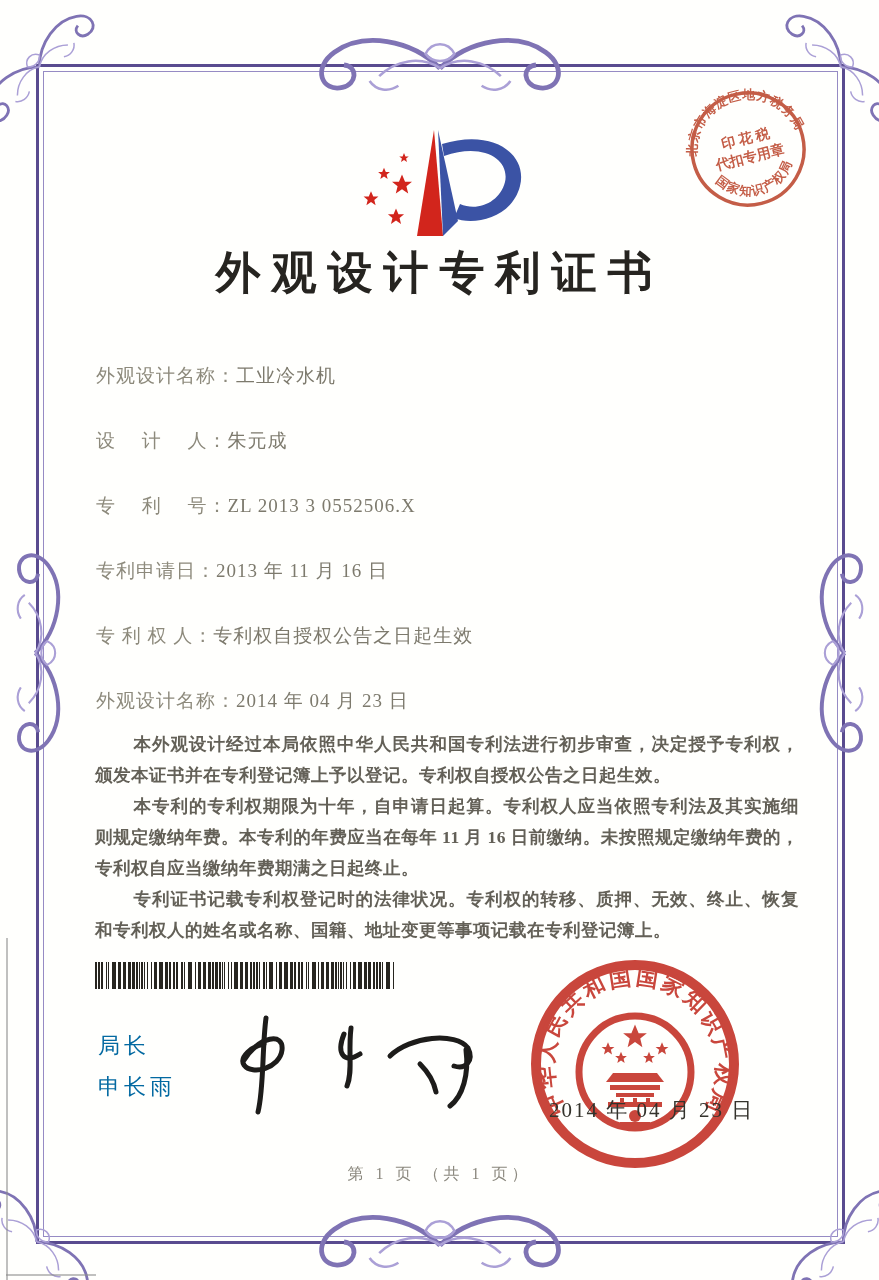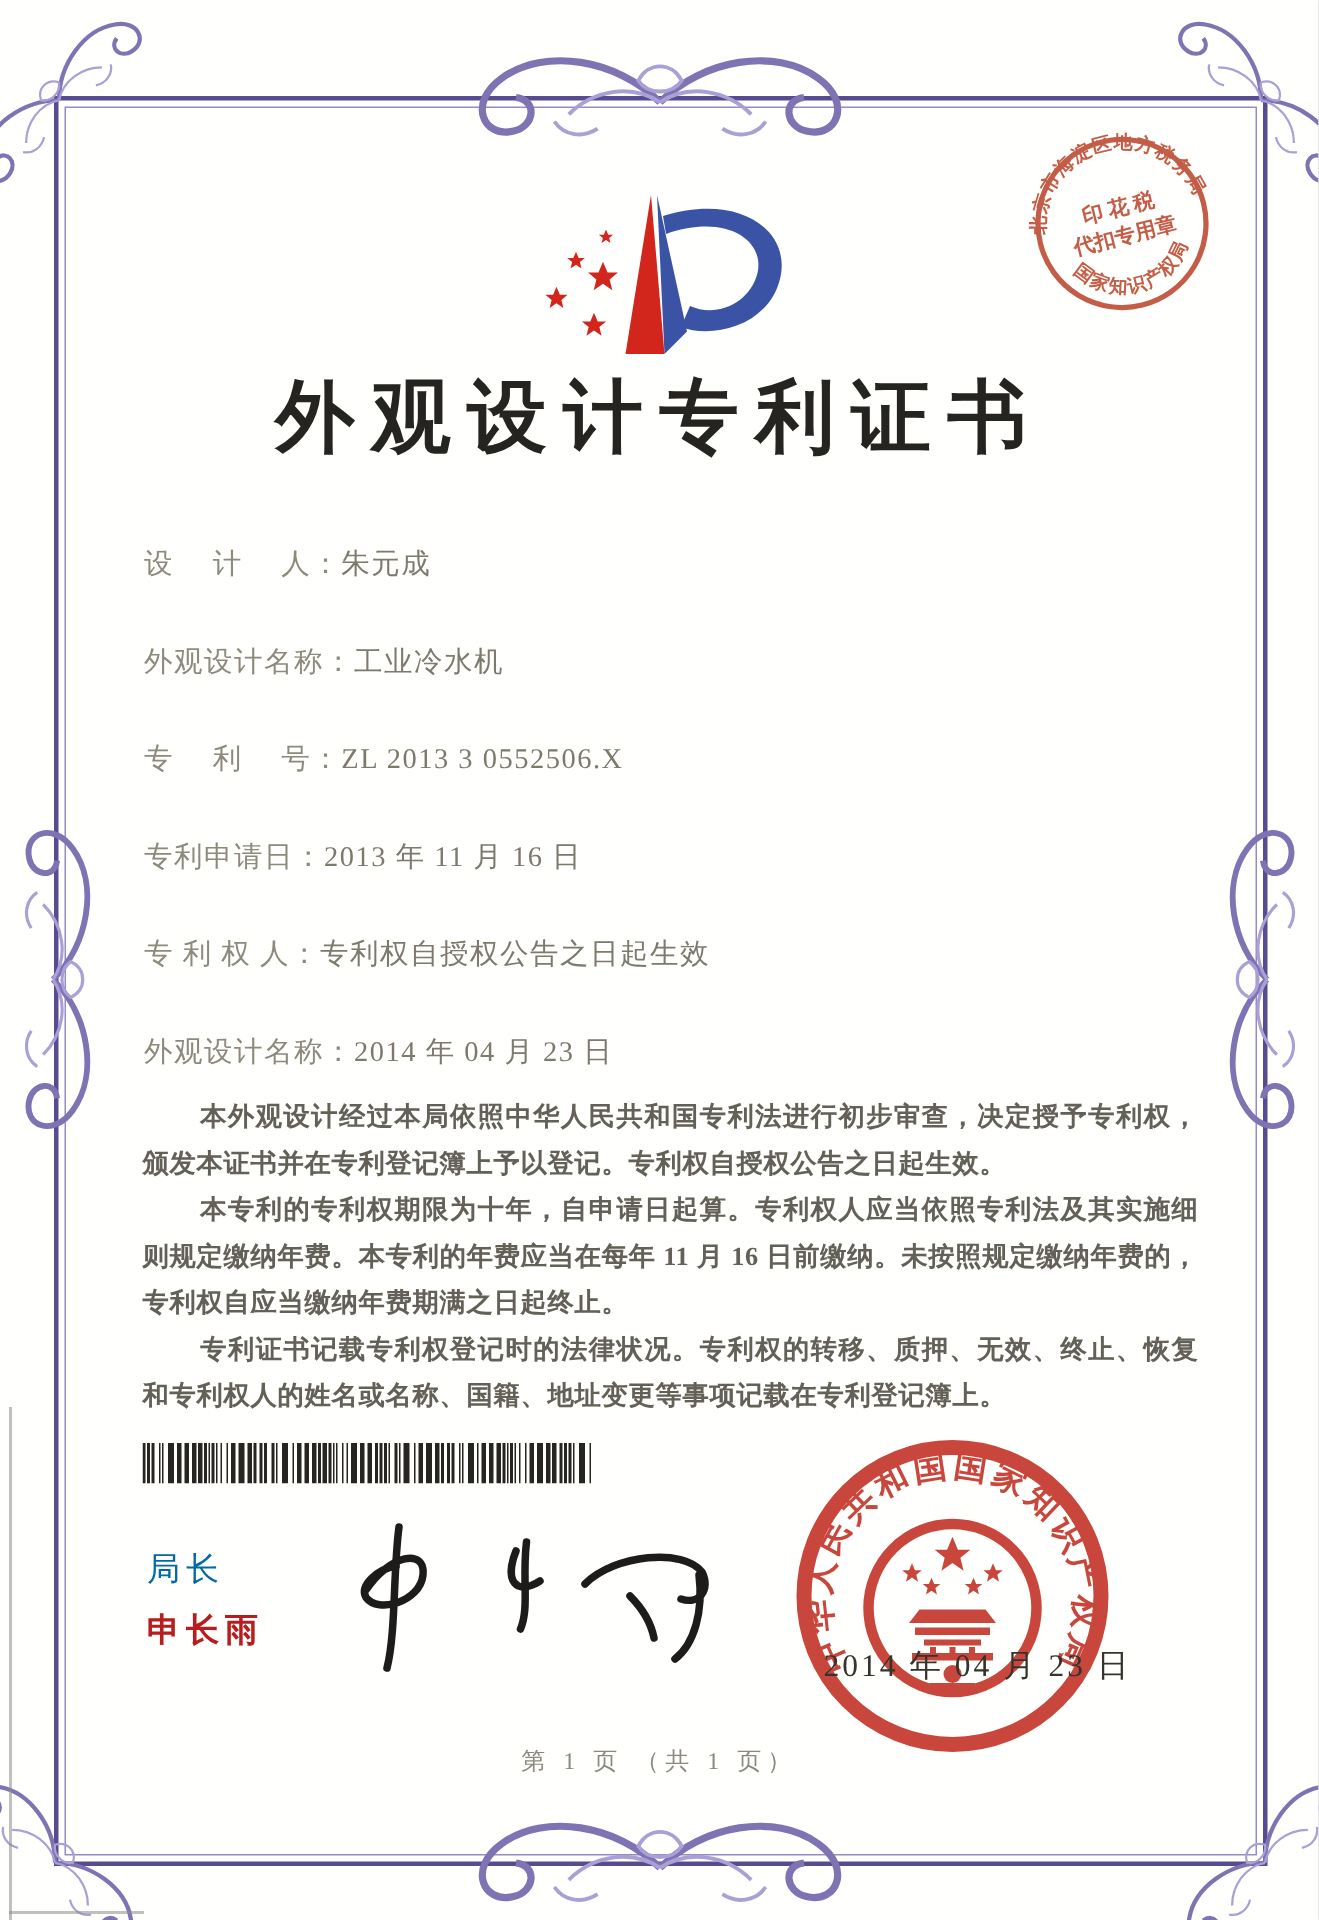--- a/index.html
+++ b/index.html
@@ -13,38 +13,38 @@
     border:3px solid #594b8f;}
   .frame-inner{position:absolute;left:43px;top:71px;right:41px;bottom:43px;
     border:1px solid #968bc4;}
   .orn{position:absolute;pointer-events:none;}
   .f1{stroke:#7f73b4;stroke-width:3;fill:none;}
   .f2{stroke:#aba0d6;stroke-width:1.6;fill:none;}
   
   .cert-number{position:absolute;left:95px;top:112px;font-size:18px;
     letter-spacing:5px;color:#8f8c82;}
   .title{position:absolute;left:0;top:243px;width:100%;text-align:center;
-    font-size:53px;font-weight:bold;letter-spacing:11px;color:#262420;}
+    font-size:45px;font-weight:bold;letter-spacing:11px;color:#262420;}
   .fields{position:absolute;left:96px;top:363px;width:620px;}
   .field-row{height:25px;margin-bottom:40px;font-size:19px;letter-spacing:1px;
     white-space:nowrap;}
   .field-row .lbl{color:#8d8a7c;}
   .field-row .val{color:#7d7a6d;}
   .paragraphs{position:absolute;left:95px;top:729px;width:704px;
     font-size:17.5px;line-height:31px;color:#636057;text-align:justify;}
   .paragraphs p{margin:0;text-indent:2.2em;letter-spacing:.5px;font-weight:bold;}
   
   .barcode{position:absolute;left:95px;top:962px;width:308px;height:27px;
     font-size:0;white-space:nowrap;overflow:hidden;}
   .barcode span{display:inline-block;height:100%;background:#27251f;vertical-align:top;}
   
   .signer-title{position:absolute;left:98px;top:1031px;font-size:22px;
     letter-spacing:4px;color:#0369a1;}
   .signer-name{position:absolute;left:98px;top:1072px;font-size:22px;
-    letter-spacing:4px;color:#b91c1c;font-weight:bold;}
+    letter-spacing:4px;color:#0369a1;}
   .signature{position:absolute;left:208px;top:1008px;}
   
   .seal{position:absolute;left:524px;top:952px;}
   .seal-date{position:absolute;left:549px;top:1096px;font-size:21px;
     letter-spacing:2px;color:#34332c;z-index:5;}
   .tax-stamp{position:absolute;left:683px;top:84px;transform:rotate(-14deg);opacity:.92;}
   .footer{position:absolute;left:0;top:1164px;width:100%;text-align:center;
     font-size:16px;letter-spacing:4px;color:#8b887e;}
   .logo{position:absolute;left:348px;top:124px;}
   
@@ -124,24 +124,24 @@
     <use href="#star" transform="translate(36,50) scale(0.62)" fill="#d2251c"></use>
     <use href="#star" transform="translate(54,61) scale(1.05)" fill="#d2251c"></use>
     <use href="#star" transform="translate(23,75) scale(0.78)" fill="#d2251c"></use>
     <use href="#star" transform="translate(48,93) scale(0.85)" fill="#d2251c"></use>
   </svg>
 
   <div class="title">外观设计专利证书</div>
 
   <div class="fields">
     <div class="field-row">
+      <span class="lbl">外观设计名称：</span><span class="val">工业冷水机</span>
+    </div>
+    <div class="field-row">
       <span class="lbl">设　 计 　人：</span><span class="val">朱元成</span>
-    </div>
-    <div class="field-row">
-      <span class="lbl">外观设计名称：</span><span class="val">工业冷水机</span>
     </div>
     <div class="field-row">
       <span class="lbl">专　 利 　号：</span><span class="val">ZL 2013 3 0552506.X</span>
     </div>
     <div class="field-row">
       <span class="lbl">专利申请日：</span><span class="val">2013 年 11 月 16 日</span>
     </div>
     <div class="field-row">
       <span class="lbl">专 利 权 人：</span><span class="val">专利权自授权公告之日起生效</span>
     </div>

